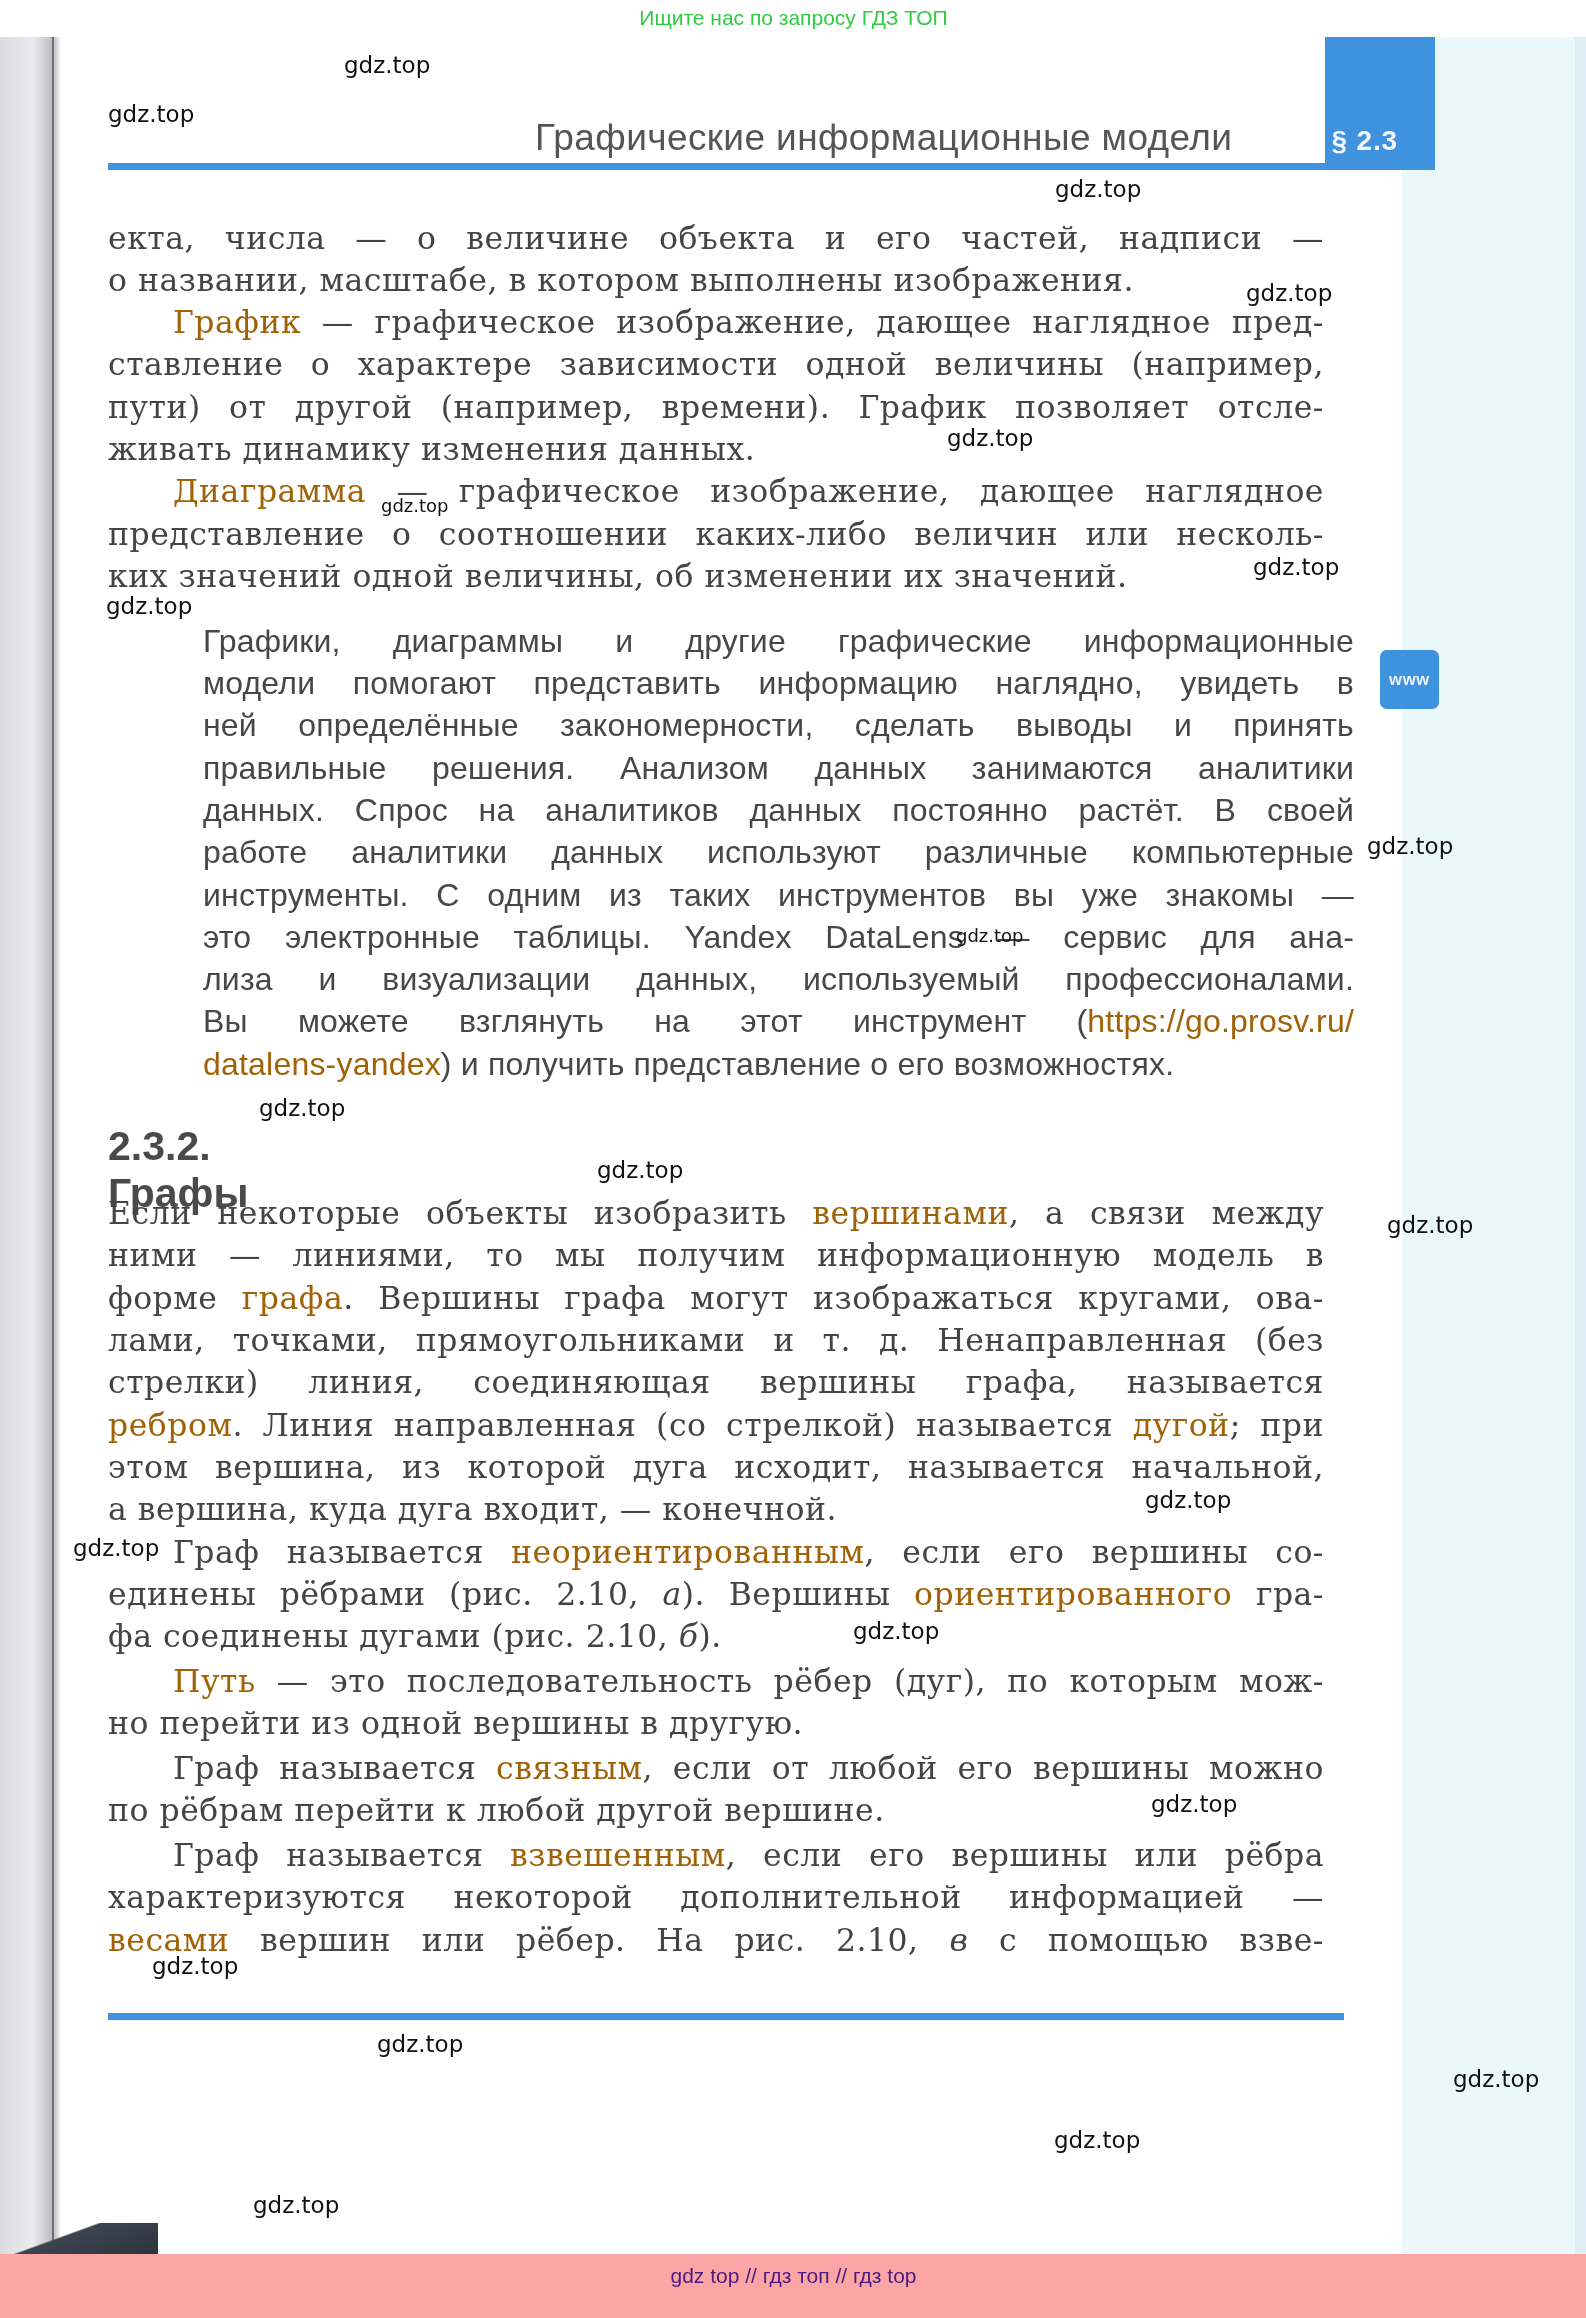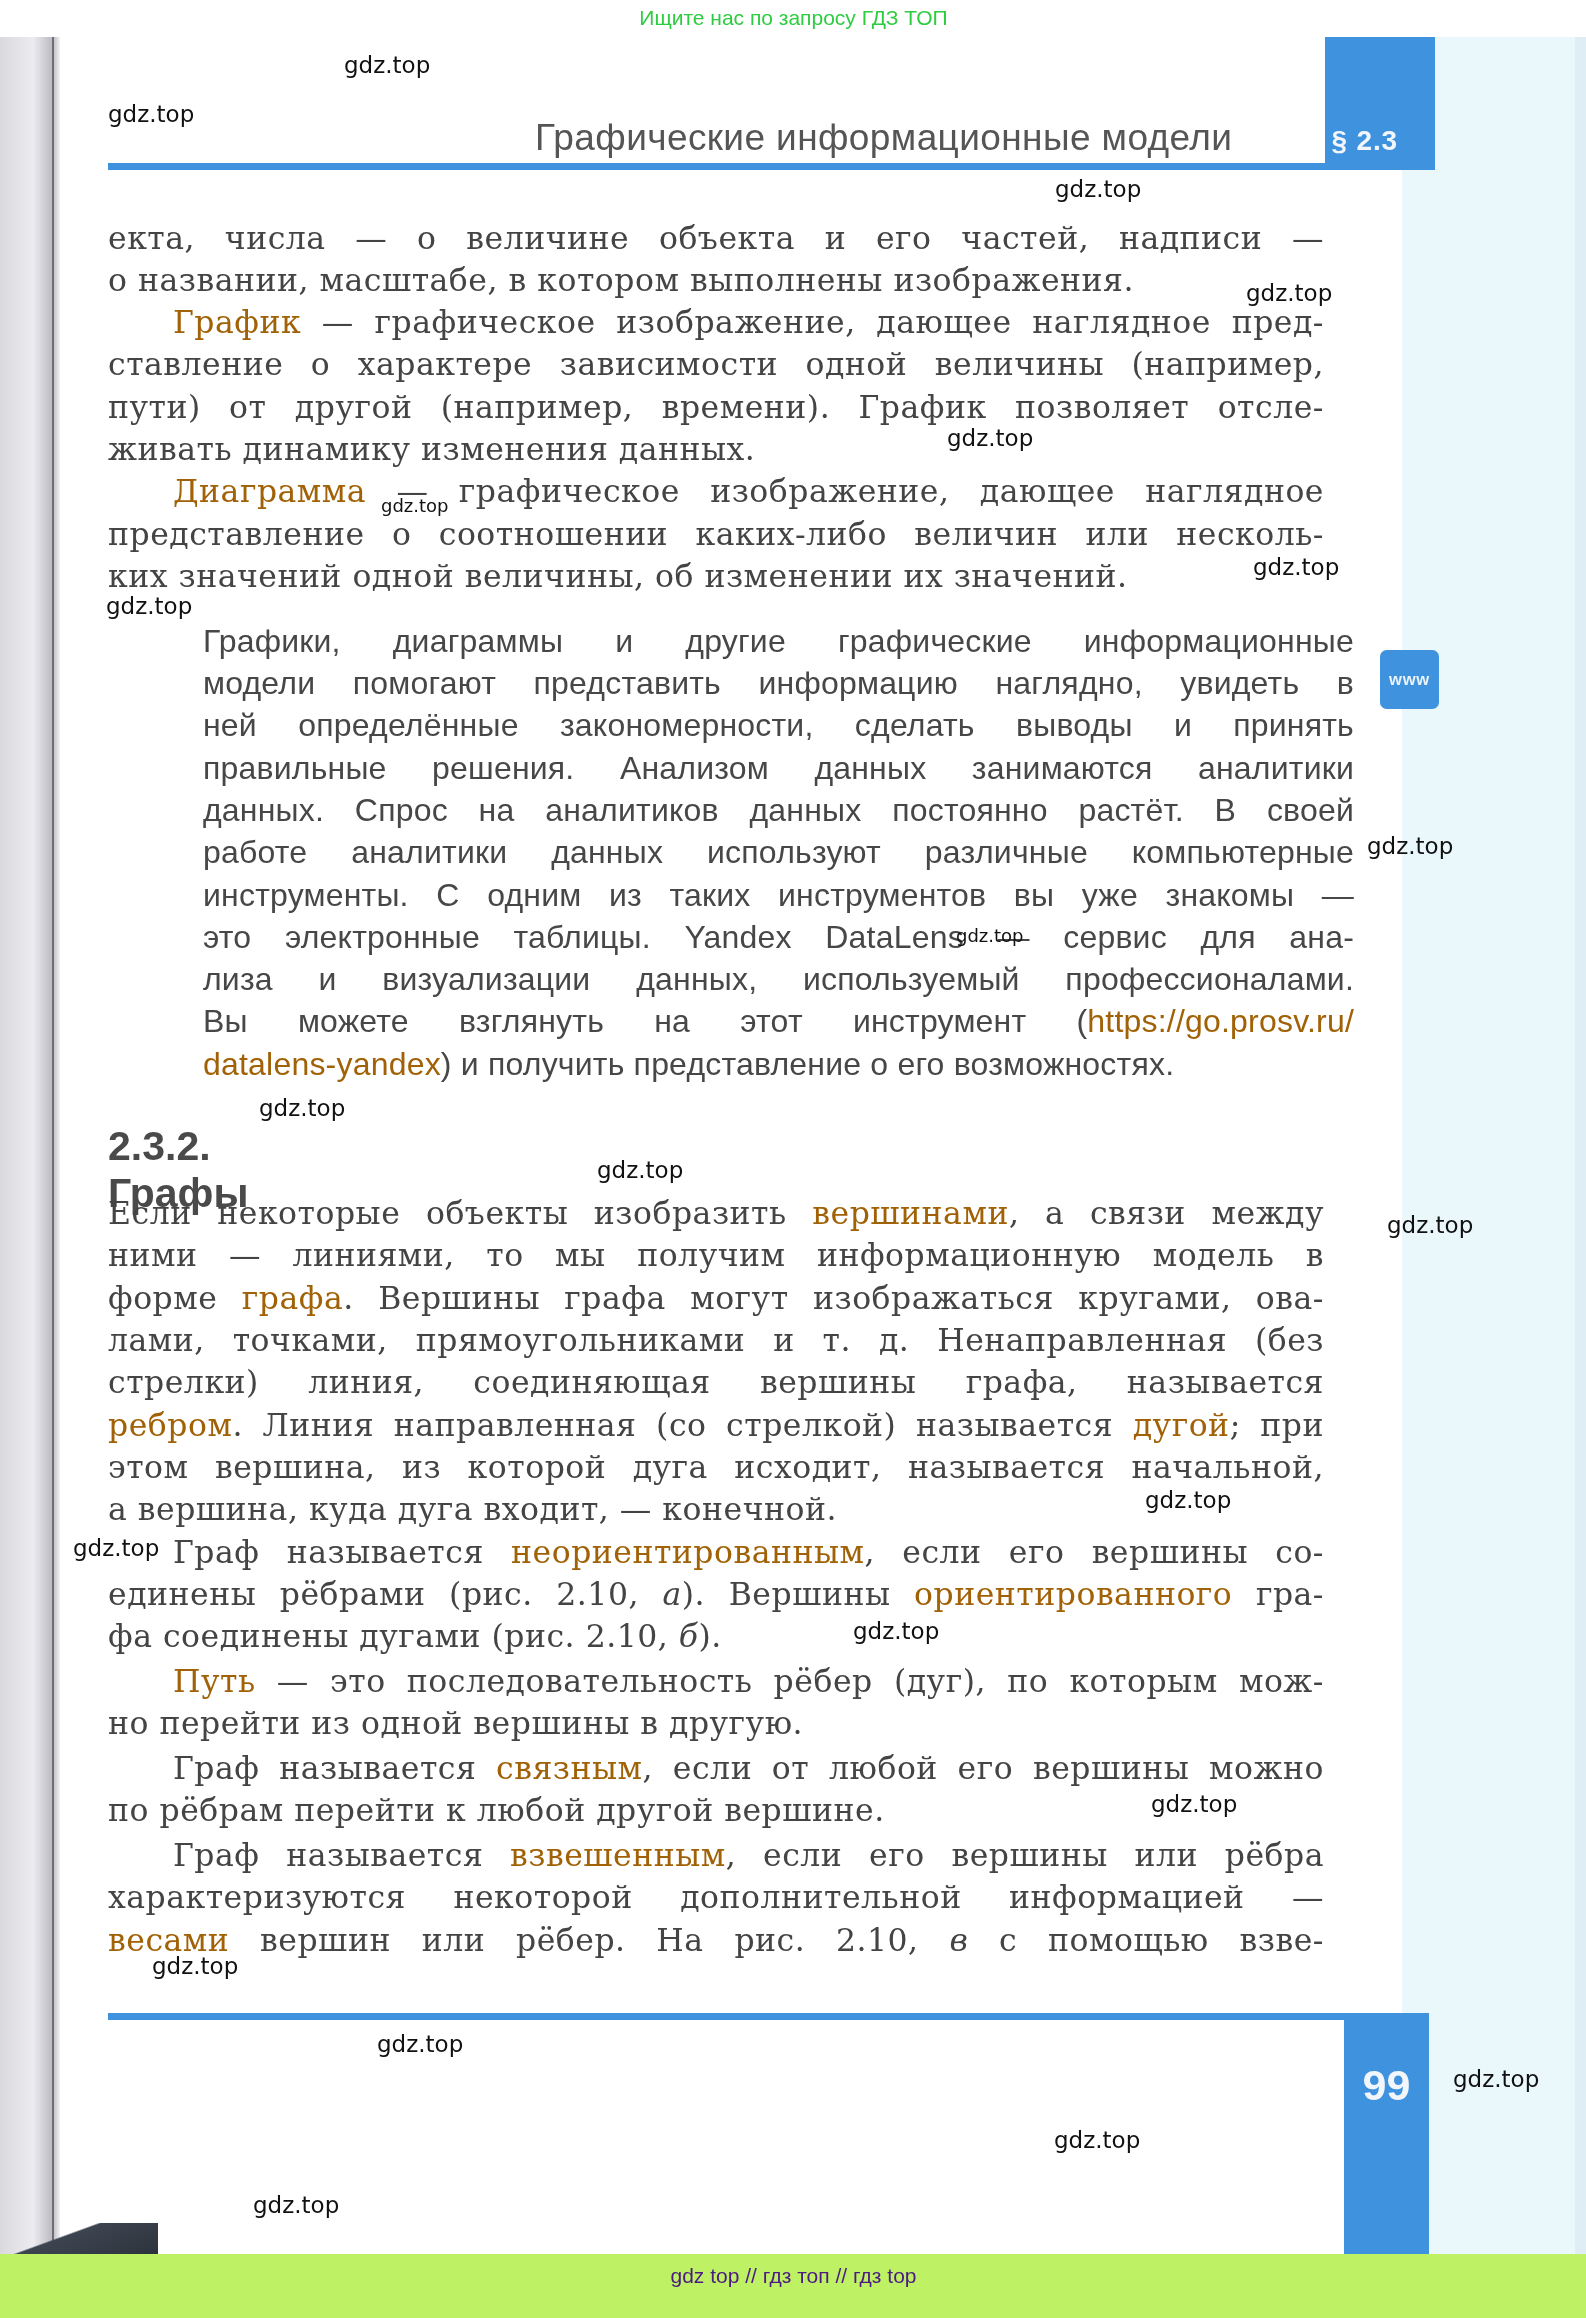--- a/index.html
+++ b/index.html
@@ -42,21 +42,21 @@
     font-weight: bold; font-size: 41px; color: #4a4a4a; }
 
   .footer-rule { position: absolute; top: 1976px; left: 108px; width: 1236px; height: 6.6px; background: #3e92de; }
   .page-tab { position: absolute; top: 1976px; left: 1344px; width: 85px; height: 242px; background: #3e92de; }
   .page-number { position: absolute; top: 48px; width: 100%; text-align: center; font-family: "Liberation Sans", sans-serif;
     font-weight: bold; font-size: 43px; color: #f2f6fb; }
 
   .wm { position: absolute; font-family: "DejaVu Sans", sans-serif; font-size: 23px; color: #111; }
   .wm.small { font-size: 18px; }
 
-  .bottom-banner { position: absolute; top: 2254px; left: 0; width: 1587px; height: 65px; background: #bef264;
+  .bottom-banner { position: absolute; top: 2254px; left: 0; width: 1587px; height: 65px; background: #fca5a5;
     text-align: center; font-family: "Liberation Sans", sans-serif; font-size: 21px; color: #4b1a82; padding-top: 10px; }
 </style>
 </head>
 <body>
 
 <div class="top-banner">Ищите нас по запросу ГДЗ ТОП</div>
 
 <div class="page">
   <div class="gutter"></div>
   <div class="gutter-line"></div>
@@ -118,23 +118,20 @@
 
     <div class="line indent" style="top:1713px"><span>Граф называется </span><b>связным</b><span>, если от любой его вершины можно</span></div>
     <div class="line last" style="top:1755px">по рёбрам перейти к любой другой вершине.</div>
 
     <div class="line indent" style="top:1800px"><span>Граф называется </span><b>взвешенным</b><span>, если его вершины или рёбра</span></div>
     <div class="line" style="top:1842px">характеризуются некоторой дополнительной информацией —</div>
     <div class="line" style="top:1885px"><b>весами</b><span> вершин или рёбер. На рис. 2.10, </span><i>в</i><span> с помощью взве-</span></div>
   </div>
 
   <div class="footer-rule"></div>
-  <div class="page-tab">
-    <div class="page-number">99</div>
-  </div>
 
   <span class="wm" style="left:344px;top:15px">gdz.top</span>
   <span class="wm" style="left:108px;top:64px">gdz.top</span>
   <span class="wm" style="left:1055px;top:139px">gdz.top</span>
   <span class="wm" style="left:1246px;top:243px">gdz.top</span>
   <span class="wm" style="left:947px;top:388px">gdz.top</span>
   <span class="wm small" style="left:381px;top:458px">gdz.top</span>
   <span class="wm" style="left:1253px;top:517px">gdz.top</span>
   <span class="wm" style="left:106px;top:556px">gdz.top</span>
   <span class="wm" style="left:1367px;top:796px">gdz.top</span>

